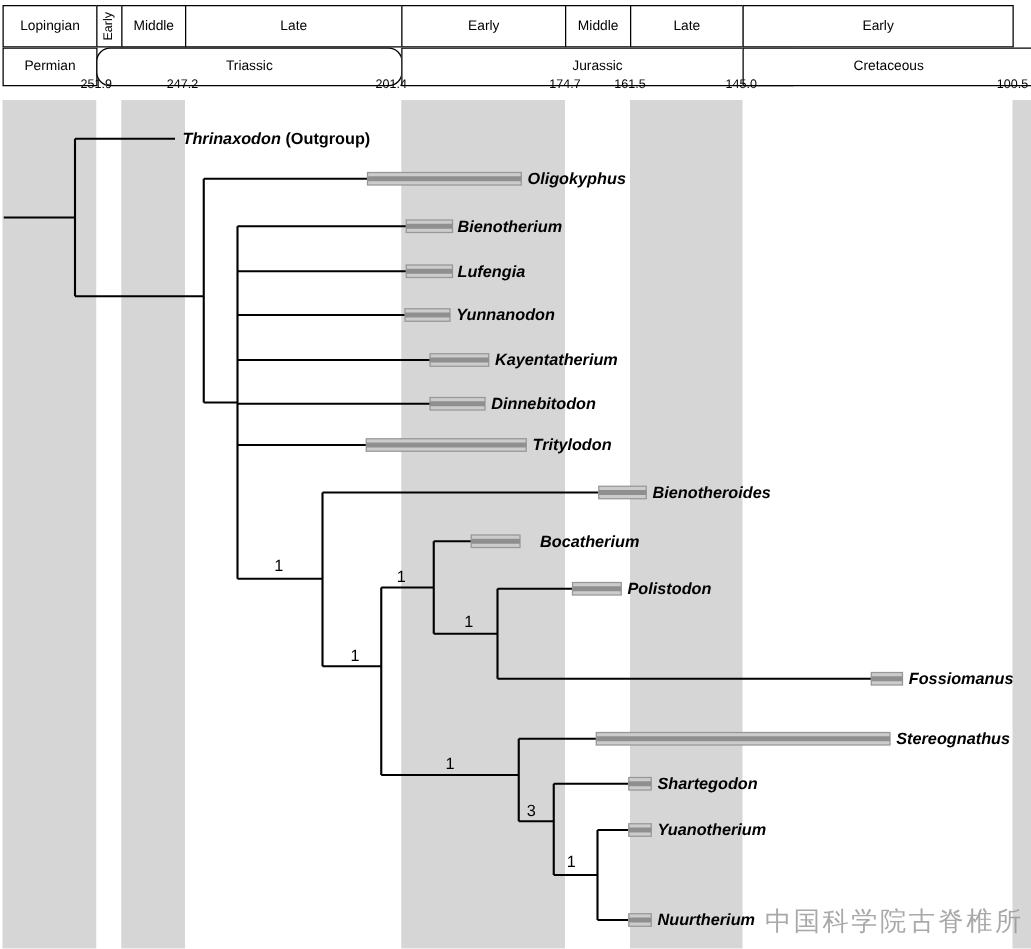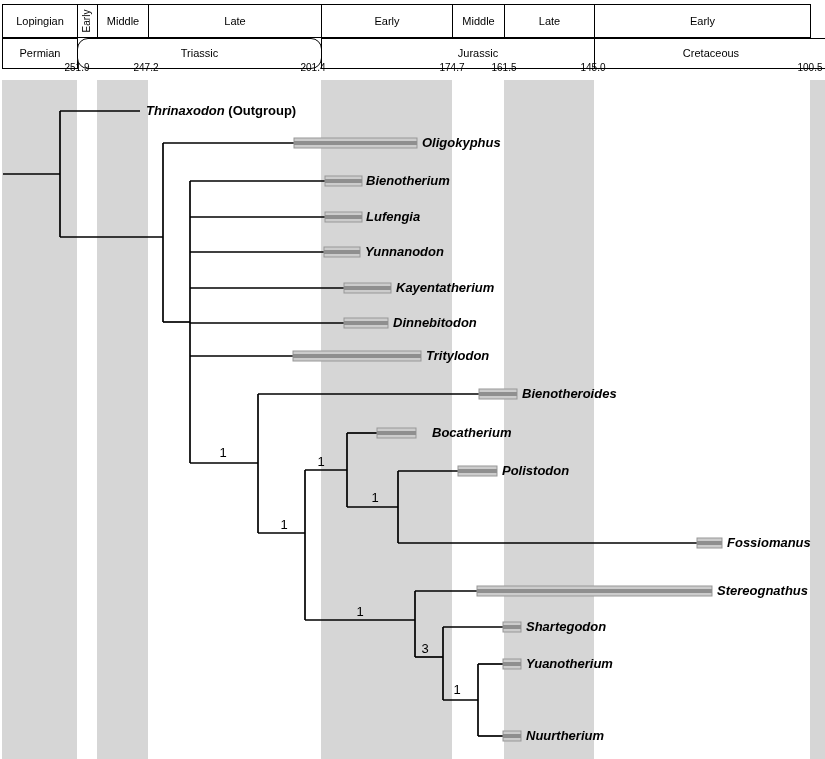--- a/index.html
+++ b/index.html
@@ -177,13 +177,14 @@
       <div class="taxon" style="left: 526px; top: 664px;"><span>Yuanotherium</span></div>
       <div class="taxon" style="left: 526px; top: 736px;"><span>Nuurtherium</span></div>
       <div class="nodelab" style="left: 223px; top: 452px;">1</div>
       <div class="nodelab" style="left: 284px; top: 524px;">1</div>
       <div class="nodelab" style="left: 321px; top: 461px;">1</div>
       <div class="nodelab" style="left: 375px; top: 497px;">1</div>
       <div class="nodelab" style="left: 360px; top: 611px;">1</div>
       <div class="nodelab" style="left: 425px; top: 648px;">3</div>
       <div class="nodelab" style="left: 457px; top: 689px;">1</div>
     </div>
+  <div class="watermark">中国科学院古脊椎所</div>
 </div>
 
 </body></html>

